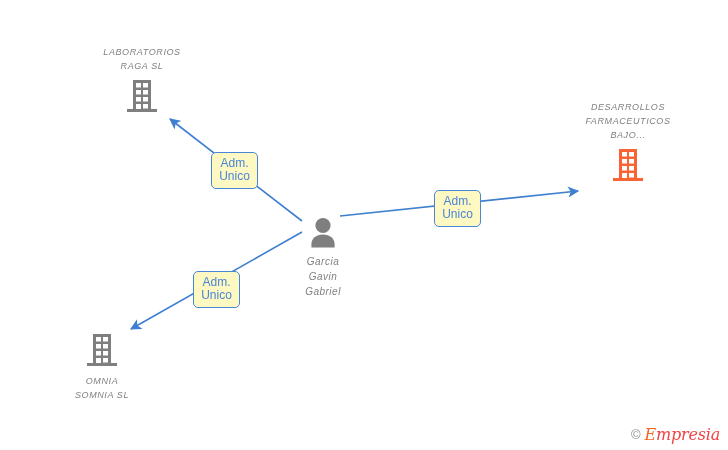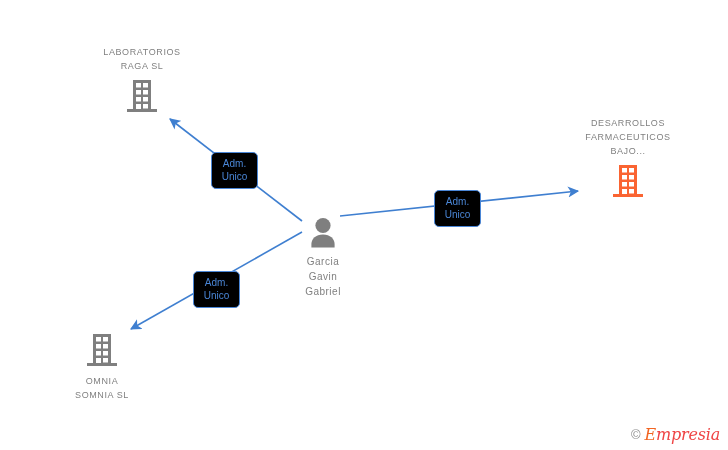--- a/index.html
+++ b/index.html
@@ -25,20 +25,21 @@
     height: 450px;
   }
 
   
   .node {
     position: absolute;
     display: flex;
     flex-direction: column;
     align-items: center;
     width: 160px;
+    font-style: italic;
   }
   .node-label {
     color: #808080;
     font-size: 9px;
     line-height: 14px;
     letter-spacing: 0.6px;
     text-align: center;
     white-space: pre-line;
   }
   .node-label.person {
@@ -51,25 +52,25 @@
     width: 34px;
     height: 36px;
     display: block;
   }
   .gap-top { margin-top: 6px; }
   .gap-bot { margin-bottom: 5px; }
 
   
   .edge-label {
     position: absolute;
-    background: #000000;
+    background: #fef9c3;
     border: 1px solid #4a86d6;
     border-radius: 5px;
     color: #4a86d6;
-    font-size: 10px;
+    font-size: 12px;
     line-height: 13px;
     text-align: center;
     padding: 4px 6px 5px 6px;
     white-space: pre-line;
     box-sizing: border-box;
   }
 
   
   #watermark {
     position: absolute;
@@ -128,21 +129,21 @@
           <rect x="18" y="12" width="5" height="4.5"></rect>
           <rect x="11" y="19" width="5" height="4.5"></rect>
           <rect x="18" y="19" width="5" height="4.5"></rect>
           <rect x="11" y="26" width="5" height="5"></rect>
           <rect x="18" y="26" width="5" height="4.5"></rect>
         </g>
       </svg>
     </span>
   </div>
 
-  <div class="node" style="left:548px; top:116px;">
+  <div class="node" style="left:548px; top:100px;">
     <div class="node-label gap-bot">DESARROLLOS
 FARMACEUTICOS
 BAJO...</div>
     <span class="icon-wrap">
       <svg viewBox="0 0 34 36" width="34" height="36" xmlns="http://www.w3.org/2000/svg">
         <g fill="#fa6432">
           <rect x="8" y="2" width="18" height="29"></rect>
           <rect x="2" y="31" width="30" height="3"></rect>
         </g>
         <g fill="#ffffff">

